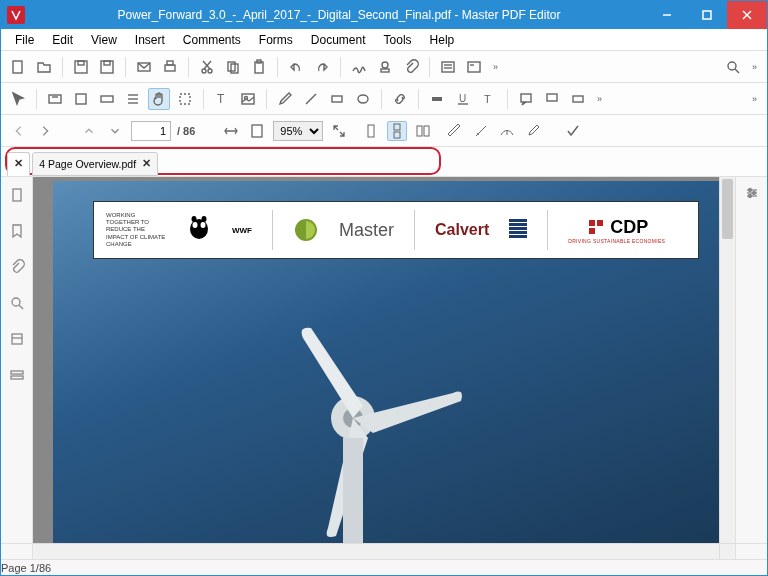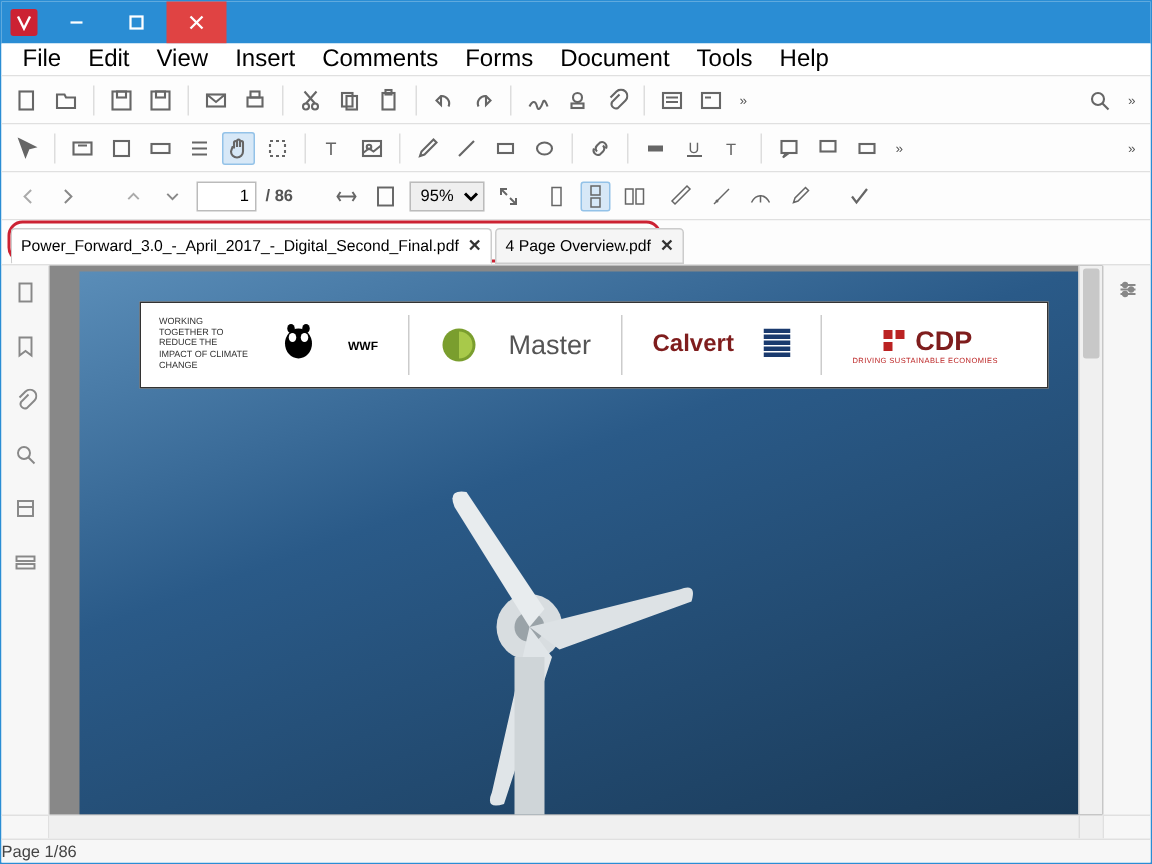--- a/index.html
+++ b/index.html
@@ -11,21 +11,21 @@
 .titlebar { height: 28px; background: #2a8dd4; display: flex; align-items: center; color: #fff; font-size: 12px; }
 .titlebar .app-icon { width: 18px; height: 18px; margin: 0 6px; background: #c23; border-radius: 2px; display: flex; align-items: center; justify-content: center; }
 .titlebar .app-icon svg { width: 12px; height: 12px; }
 .titlebar .title { flex: 1; text-align: center; font-size: 12px; white-space: nowrap; overflow: hidden; text-overflow: ellipsis; padding: 0 4px; }
 .titlebar .win-controls { display: flex; height: 100%; }
 .titlebar .win-btn { width: 40px; height: 100%; display: flex; align-items: center; justify-content: center; color: #fff; font-size: 11px; }
 .titlebar .win-btn.close { background: #e04343; }
 .titlebar .win-btn svg { width: 10px; height: 10px; stroke: #fff; stroke-width: 1.5; fill: none; }
 
 
-.menubar { height: 22px; background: #fff; display: flex; align-items: center; font-size: 16px; border-bottom: 1px solid #e0e0e0; padding-left: 6px; gap: 2px; }
+.menubar { height: 22px; background: #fff; display: flex; align-items: center; font-size: 12px; border-bottom: 1px solid #e0e0e0; padding-left: 6px; gap: 2px; }
 .menubar .menu-item { padding: 2px 8px; cursor: default; }
 
 
 .toolbar { height: 32px; background: #fdfdfd; border-bottom: 1px solid #e0e0e0; display: flex; align-items: center; padding: 0 6px; gap: 4px; }
 .toolbar .tb-btn { width: 22px; height: 22px; display: flex; align-items: center; justify-content: center; color: #555; }
 .toolbar .tb-btn.active { background: #d7e8f7; border: 1px solid #93c2e8; border-radius: 2px; }
 .toolbar .tb-sep { width: 1px; height: 20px; background: #ddd; margin: 0 3px; }
 .toolbar svg { width: 16px; height: 16px; stroke: #666; stroke-width: 1.4; fill: none; }
 .toolbar .chev { font-size: 9px; color: #555; padding: 0 4px; }
 
@@ -78,20 +78,21 @@
 <body>
 
 <div class="window">
 
   <div class="titlebar">
     <div class="app-icon">
       <svg viewBox="0 0 12 12">
           <path d="M2 2 L6 10 L10 2" stroke="#fff" stroke-width="1.6" fill="none"></path>
         </svg>
     </div>
+    <div class="title">Power_Forward_3.0_-_April_2017_-_Digital_Second_Final.pdf - Master PDF Editor</div>
     <div class="win-controls">
       <div class="win-btn">
           <svg viewBox="0 0 10 10">
             <line x1="1" y1="5" x2="9" y2="5"></line>
           </svg>
         </div>
       <div class="win-btn">
           <svg viewBox="0 0 10 10">
             <rect x="1" y="1" width="8" height="8"></rect>
           </svg>
@@ -432,21 +433,20 @@
     <div class="nav-btn">
         <svg viewBox="0 0 16 16" width="16" height="16">
           <path d="M3 8l3 4 7-9" stroke="#666" fill="none" stroke-width="1.5"></path>
         </svg>
       </div>
   </div>
 
   <div class="tabstrip">
     <div class="tabstrip-highlight"></div>
     <div class="doc-tab active">
-      <span>Power_Forward_3.0_-_April_2017_-_Digital_Second_Final.pdf</span>
       <span class="tab-close">✕</span>
     </div>
     <div class="doc-tab">
       <span>4 Page Overview.pdf</span>
       <span class="tab-close">✕</span>
     </div>
   </div>
 
   <div class="main">
     <div class="sidebar-left">
@@ -518,21 +518,21 @@
                   <rect x="0" y="12" width="18" height="3" fill="#1a3a6e"></rect>
                   <rect x="0" y="16" width="18" height="3" fill="#1a3a6e"></rect>
                 </svg>
             </div>
             <div class="logo-divider"></div>
             <div class="logo" style="flex-direction:column;gap:0;">
               <div style="display:flex;align-items:center;gap:3px;">
                 <svg width="22" height="22" viewBox="0 0 22 22">
                     <path d="M4 4h6v6H4zM12 4h6v6h-6zM4 12h6v6H4z" fill="#b22"></path>
                   </svg>
-                <span style="font-size:18px;color:#7f1d1d;font-weight:bold;">CDP</span>
+                <span style="font-size:18px;color:#000000;font-weight:bold;">CDP</span>
               </div>
               <span style="font-size:5px;color:#b22;letter-spacing:0.3px;">DRIVING SUSTAINABLE ECONOMIES</span>
             </div>
           </div>
           <div class="turbine">
             <svg viewBox="0 0 280 280">
               <circle cx="140" cy="140" r="22" fill="#d8dde0"></circle>
               <circle cx="140" cy="140" r="10" fill="#9aa3a8"></circle>
               <path d="M140 140 L90 60 Q85 48 98 50 L150 128 Z" fill="#e8eceE"></path>
               <path d="M140 140 L240 115 Q252 110 248 123 L160 155 Z" fill="#dde2e5"></path>

